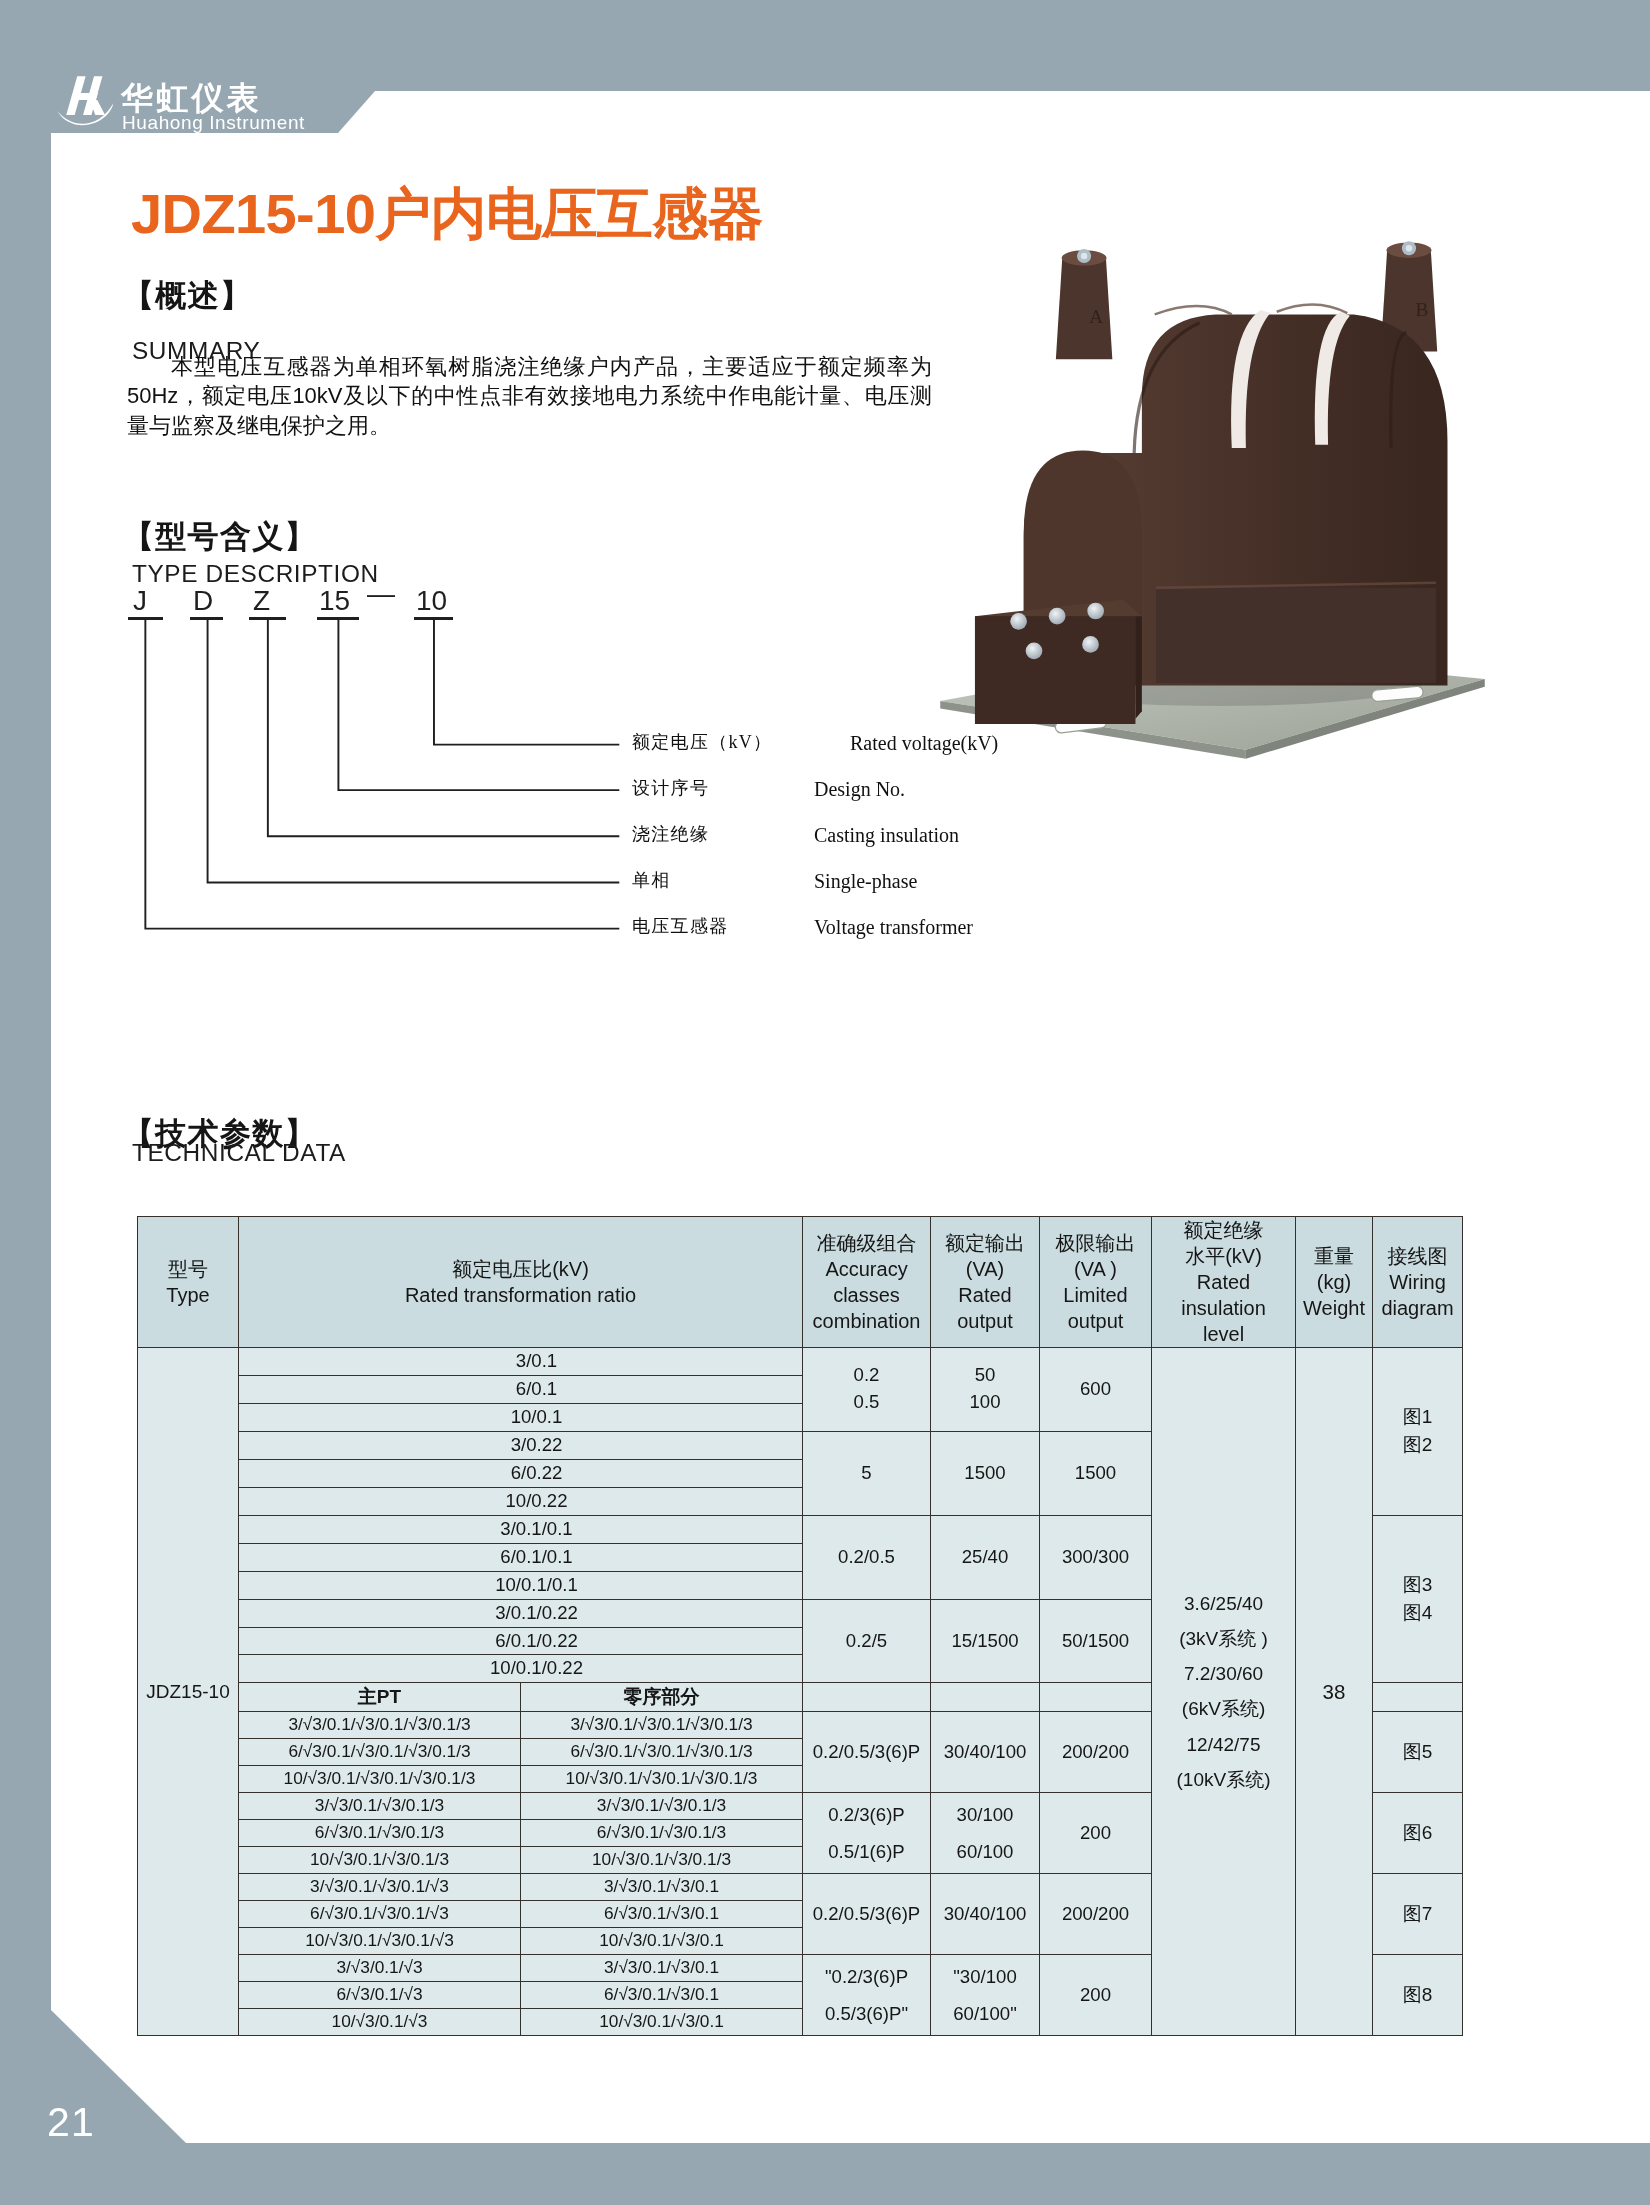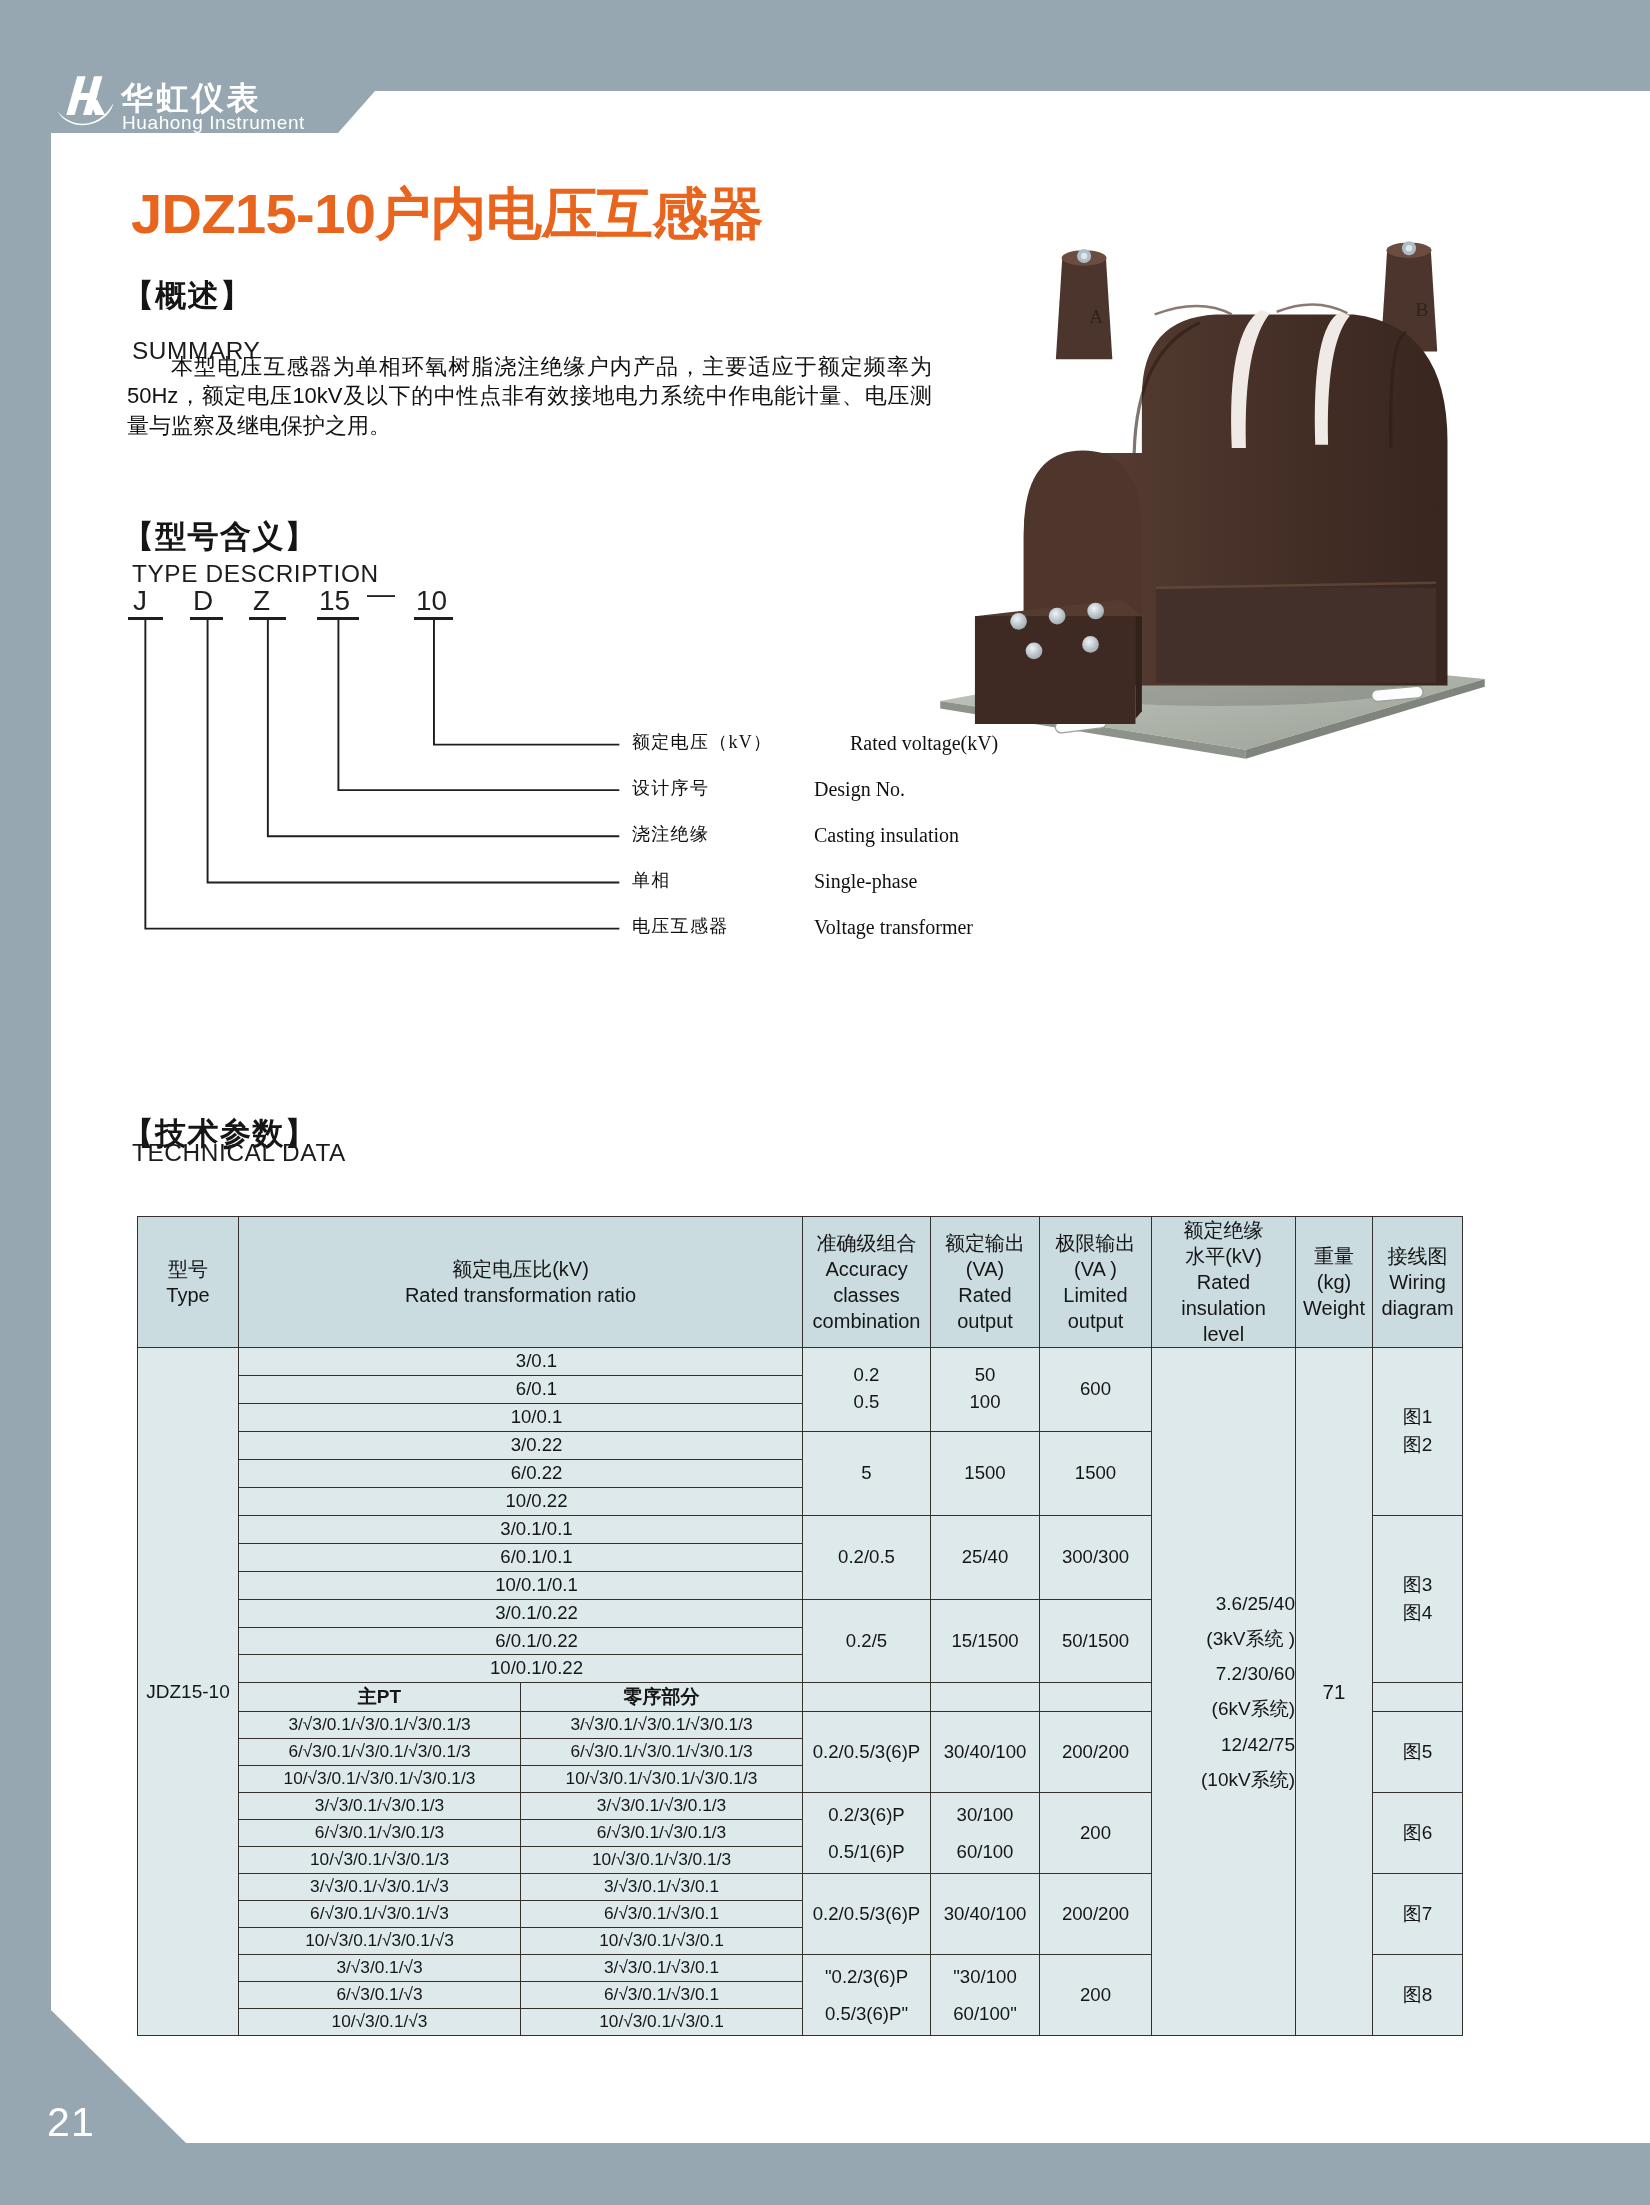--- a/index.html
+++ b/index.html
@@ -42,21 +42,21 @@
   table{border-collapse:collapse;table-layout:fixed;width:1326px;}
   td{border:1.9px solid #35302c;background:#dde9eb;text-align:center;vertical-align:middle;
      font-size:18.6px;line-height:1.45;white-space:pre-line;padding:0;color:#161616;}
   tr{height:27px;}
   tr.hrow{height:126px;}
   td.th{background:#cbdce0;font-size:20px;line-height:1.3;}
   td.model{font-size:19px;}
   td.ratio{font-size:18.6px;padding-left:32px;}
   td.rsplit{font-size:17.3px;}
   td.sub{font-weight:bold;font-size:19px;}
-  td.ins{font-size:19px;line-height:1.85;text-align:right;}
+  td.ins{font-size:19px;line-height:1.85;}
   td.wt{font-size:20.5px;}
   td.wir{font-size:19px;line-height:1.5;}
   td.lh2{line-height:2.0;}
 </style>
 </head>
 <body>
 
 <div class="abs band-top"></div>
 <div class="abs logo-tab"></div>
 <div class="abs stripe-left"></div>
@@ -236,21 +236,21 @@
 0.5</td>
     <td rowspan="3">50
 100</td>
     <td rowspan="3">600</td>
     <td class="ins" rowspan="25">3.6/25/40
 (3kV系统 )
 7.2/30/60
 (6kV系统)
 12/42/75
 (10kV系统)</td>
-    <td class="wt" rowspan="25">71</td>
+    <td class="wt" rowspan="25">38</td>
     <td class="wir" rowspan="6">图1
 图2</td>
   </tr>
   <tr>
           <td class="ratio" colspan="2">6/0.1</td>
         </tr>
   <tr>
           <td class="ratio" colspan="2">10/0.1</td>
         </tr>
   <tr>

